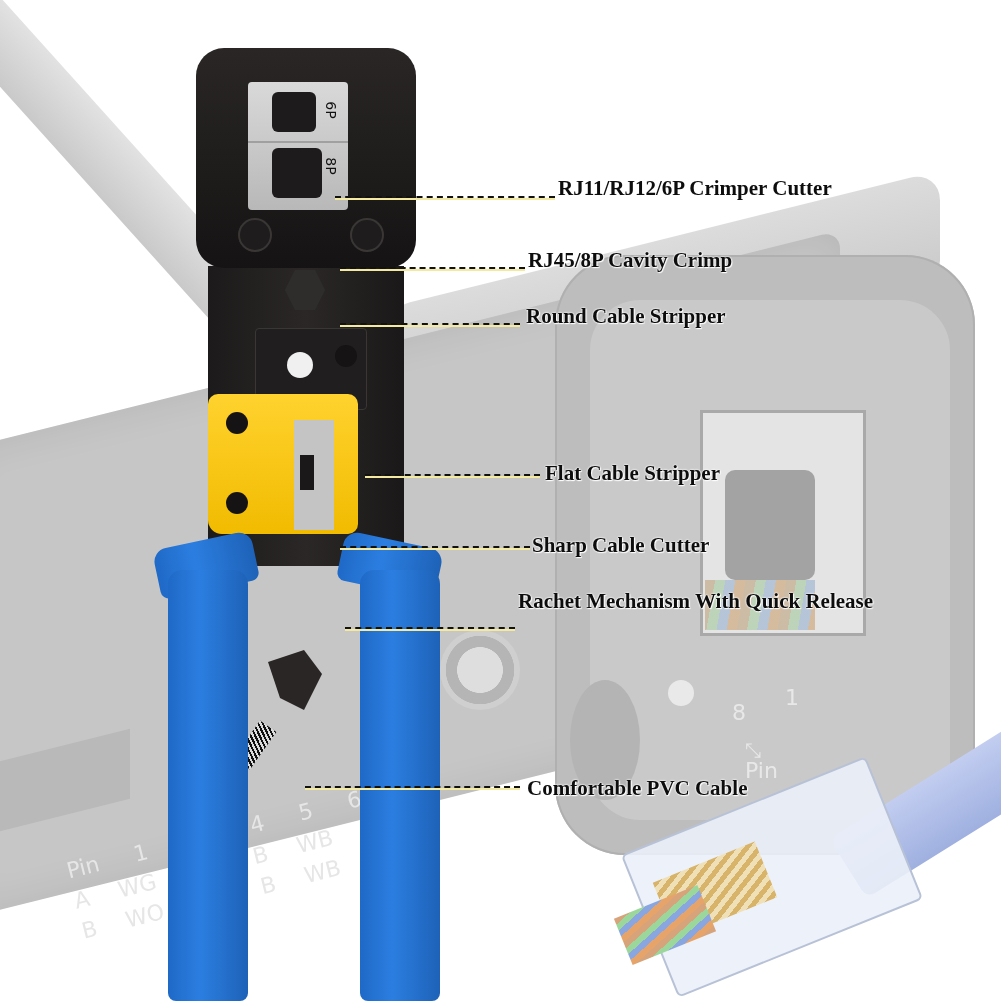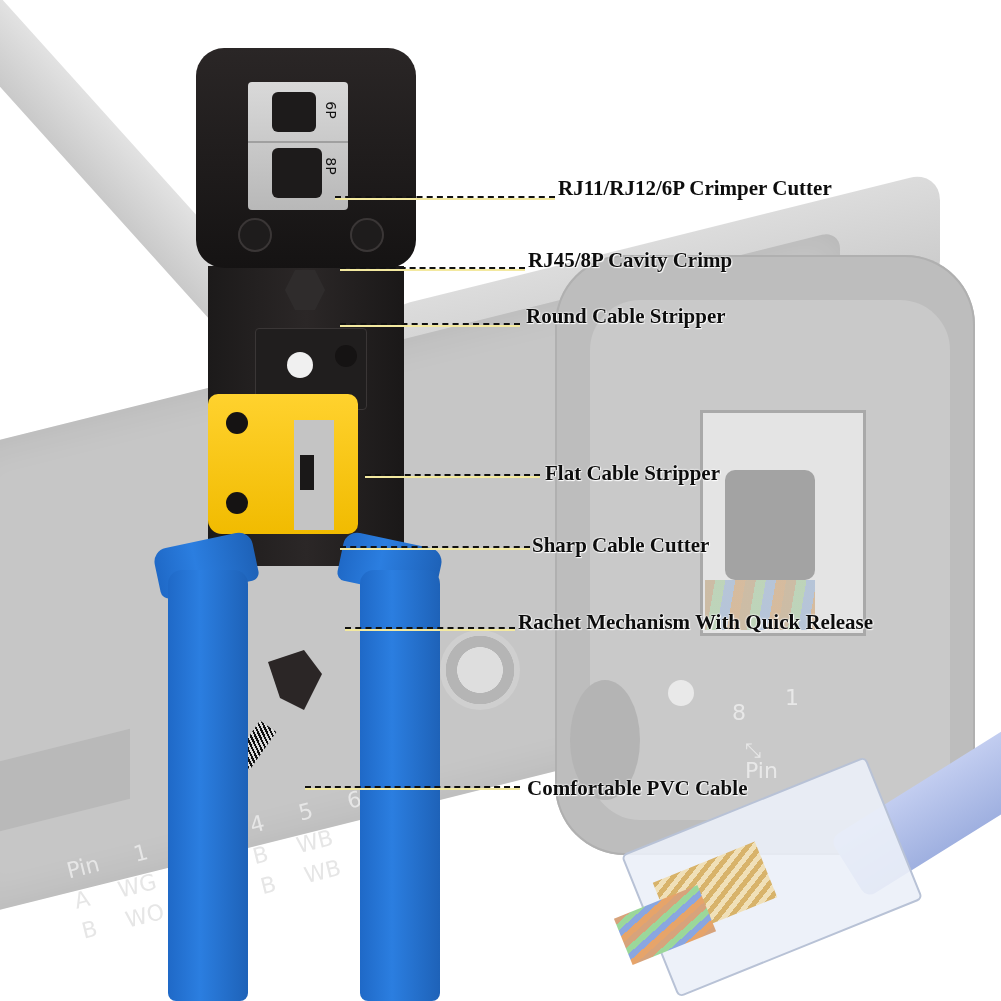--- a/index.html
+++ b/index.html
@@ -134,16 +134,16 @@
 <div class="abs line" style="left:340px;top:323px;width:180px;"></div>
 <span class="abs callout" style="left:526px;top:304px;text-align:center;">Round Cable Stripper</span>
 
 <div class="abs line" style="left:365px;top:474px;width:175px;"></div>
 <span class="abs callout" style="left:545px;top:461px;">Flat Cable Stripper</span>
 
 <div class="abs line" style="left:340px;top:546px;width:190px;"></div>
 <span class="abs callout" style="left:532px;top:533px;">Sharp Cable Cutter</span>
 
 <div class="abs line" style="left:345px;top:627px;width:170px;"></div>
-<span class="abs callout" style="left:518px;top:610px;">Rachet Mechanism With Quick Release</span>
+<span class="abs callout" style="left:518px;top:589px;">Rachet Mechanism With Quick Release</span>
 
 <div class="abs line" style="left:305px;top:786px;width:215px;"></div>
 <span class="abs callout" style="left:527px;top:776px;">Comfortable PVC Cable</span>
 
 </body></html>

